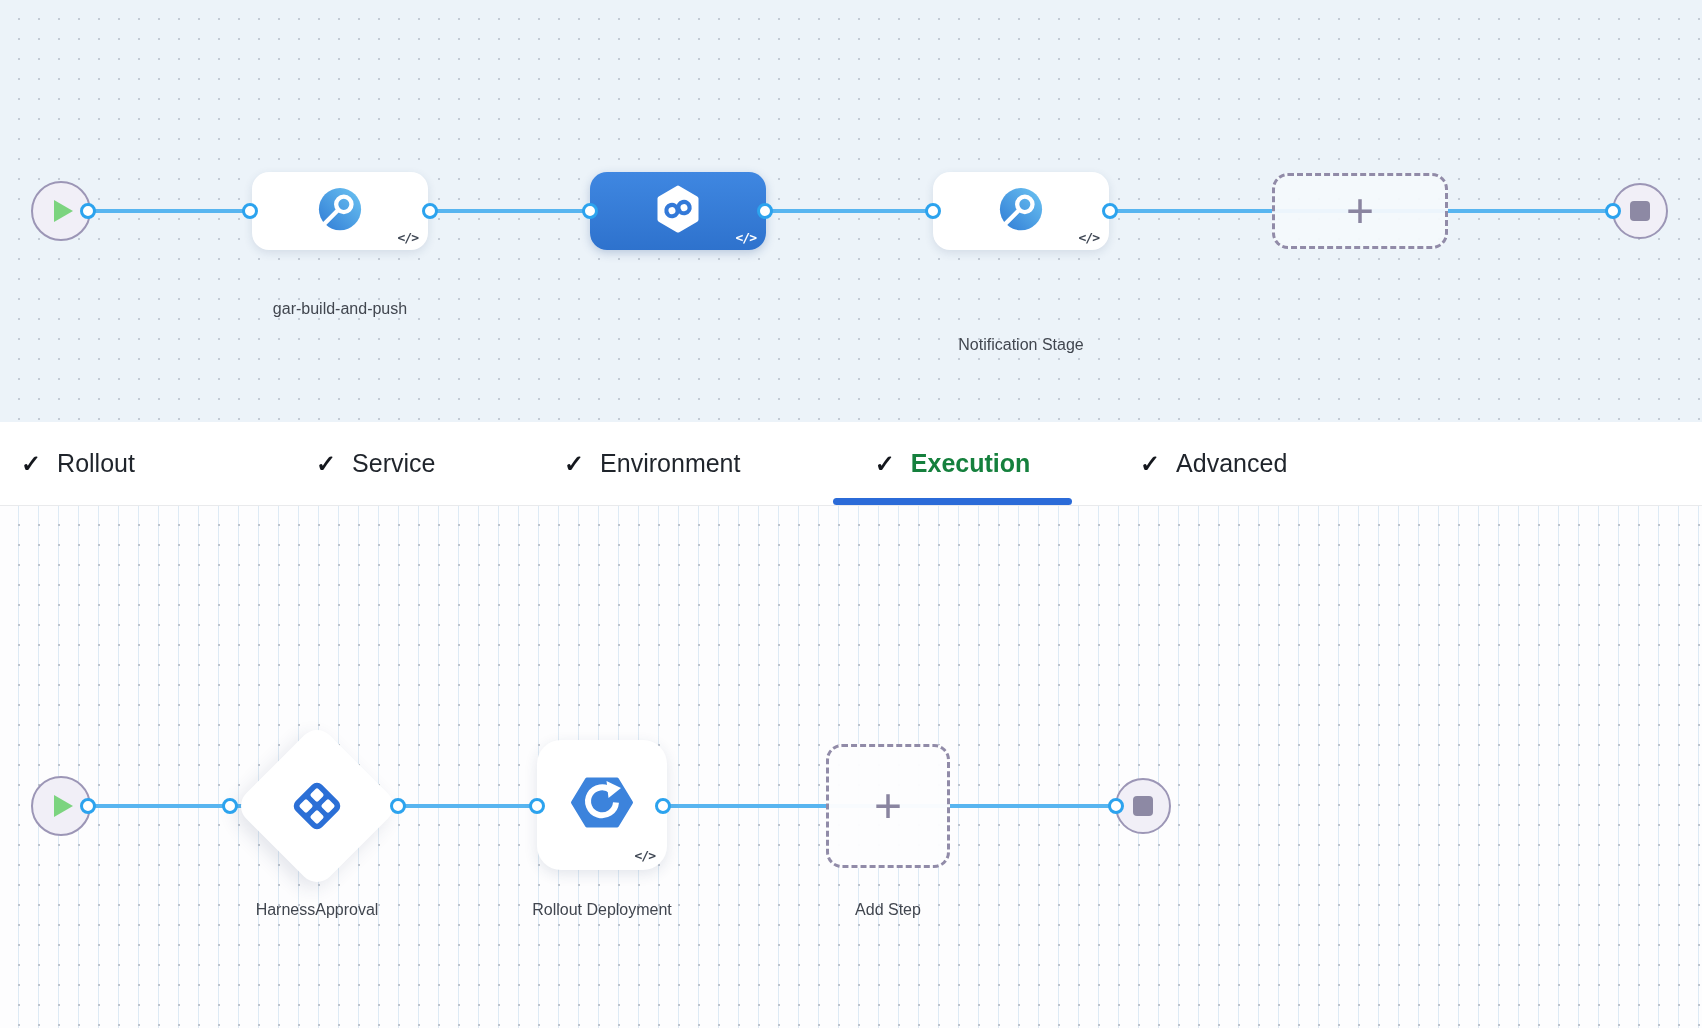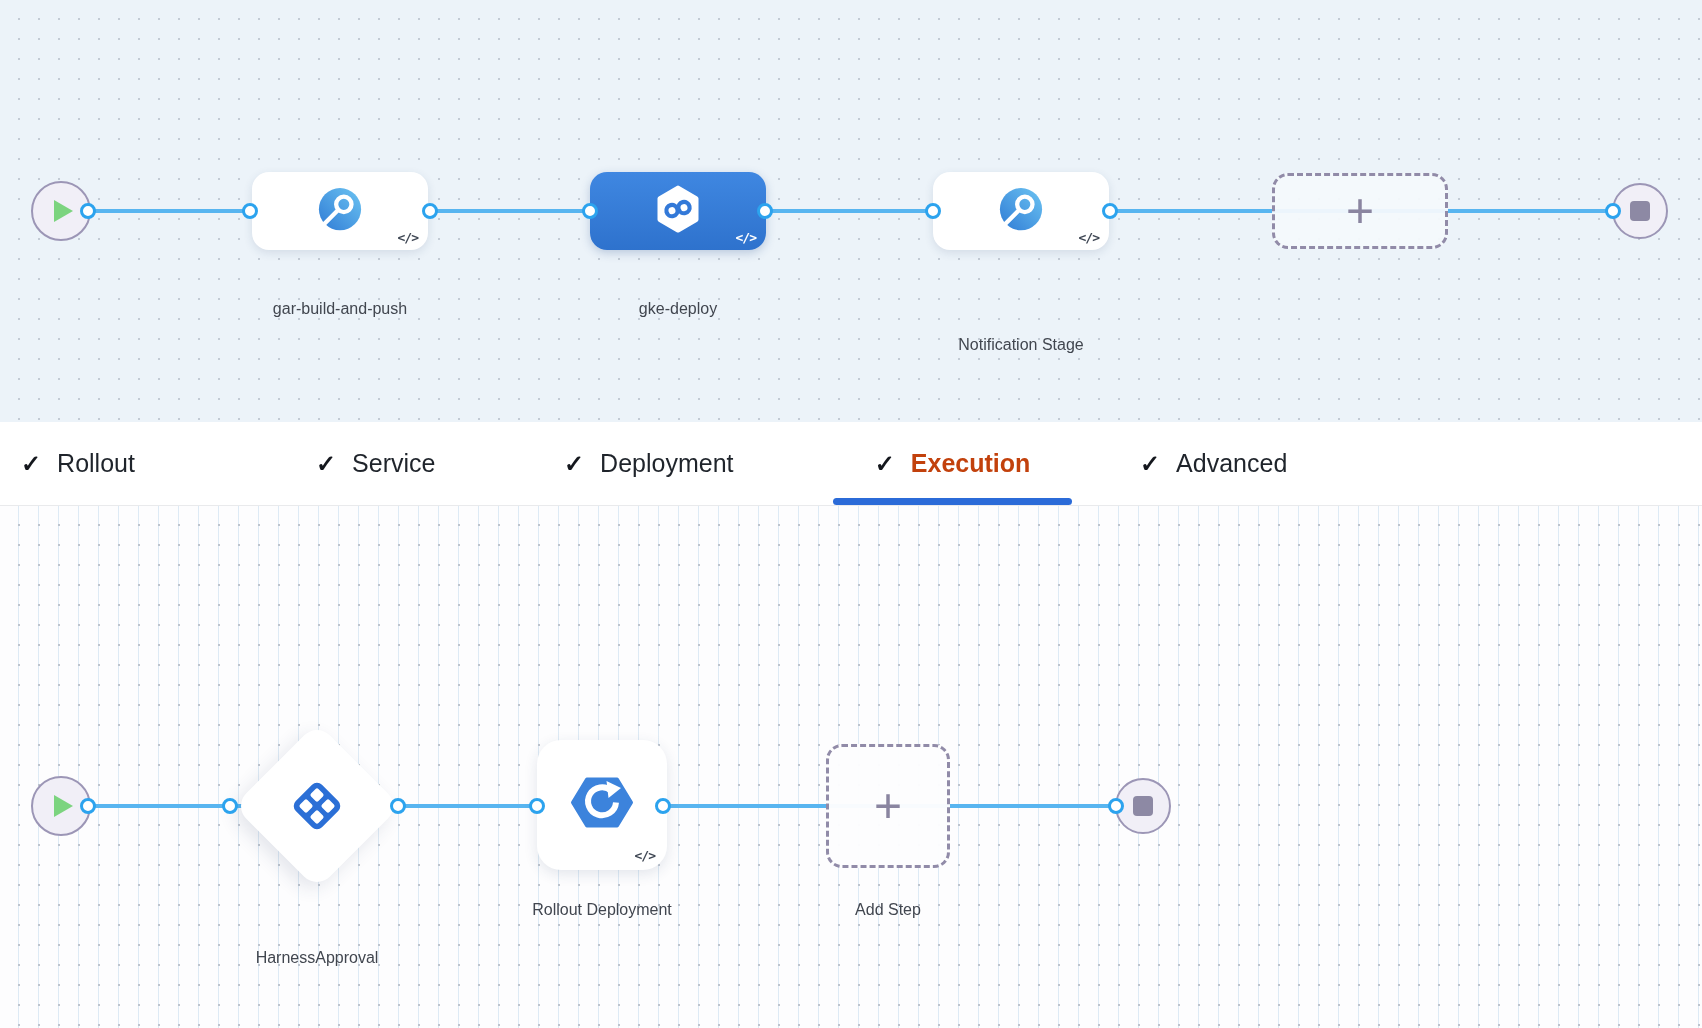--- a/index.html
+++ b/index.html
@@ -79,31 +79,31 @@
     background:#fff; box-shadow:0 4px 14px rgba(35,55,95,0.12); z-index:4;
   }
   .float-icon { position:absolute; z-index:5; }
 
   
   .node-label {
     position:absolute; z-index:3; text-align:center;
     font-size:16px; line-height:38px; color:#41464F;
     overflow-wrap:break-word; word-break:break-word;
   }
-  .node-label.force-break { word-break:break-all;margin-top:48px; }
+  .node-label.force-break { word-break:break-all; }
 
   
   .tabbar {
     position:absolute; left:0; top:422px; width:1702px; height:84px;
     background:#ffffff; border-bottom:1px solid #E9EAEC; z-index:8;
   }
   .tab { position:absolute; top:0; height:100%; display:flex; align-items:center; gap:16px; cursor:pointer; }
   .tab .check { font-size:24px; font-weight:700; color:#14171D; }
   .tab .tlabel { font-size:25px; color:#1F242B; white-space:nowrap; }
-  .tab.active .tlabel { font-weight:700; color:#c2410c; }
+  .tab.active .tlabel { font-weight:700; color:#15803d; }
   .tab-underline {
     position:absolute; left:833px; bottom:0; width:239px; height:7px;
     background:#2B6BD8; border-radius:4px; z-index:9;
   }
 </style>
 </head>
 <body>
 
 <div class="stage-wrap">
 
@@ -170,36 +170,35 @@
     <div class="port" style="left:80px;  top:203px;"></div>
     <div class="port" style="left:242px; top:203px;"></div>
     <div class="port" style="left:422px; top:203px;"></div>
     <div class="port" style="left:582px; top:203px;"></div>
     <div class="port" style="left:757px; top:203px;"></div>
     <div class="port" style="left:925px; top:203px;"></div>
     <div class="port" style="left:1102px; top:203px;"></div>
     <div class="port" style="left:1605px; top:203px;"></div>
 
     <div class="node-label" style="left:230px; top:290px; width:220px;">gar-build-and-push</div>
-    <div class="node-label" style="left:568px; top:290px; width:220px;">gke-deploy</div>
     <div class="node-label" style="left:921px; top:290px; width:200px;margin-top:36px;">Notification Stage</div>
   </div>
 
   <div class="tabbar">
     <div class="tab" style="left:21px;">
       <span class="check">✓</span>
       <span class="tlabel">Rollout</span>
     </div>
     <div class="tab" style="left:316px;">
       <span class="check">✓</span>
       <span class="tlabel">Service</span>
     </div>
     <div class="tab" style="left:564px;">
       <span class="check">✓</span>
-      <span class="tlabel">Deployment</span>
+      <span class="tlabel">Environment</span>
     </div>
     <div class="tab active" style="left:833px; width:239px; justify-content:center;">
       <span class="check">✓</span>
       <span class="tlabel">Execution</span>
     </div>
     <div class="tab" style="left:1140px;">
       <span class="check">✓</span>
       <span class="tlabel">Advanced</span>
     </div>
     <div class="tab-underline"></div>

